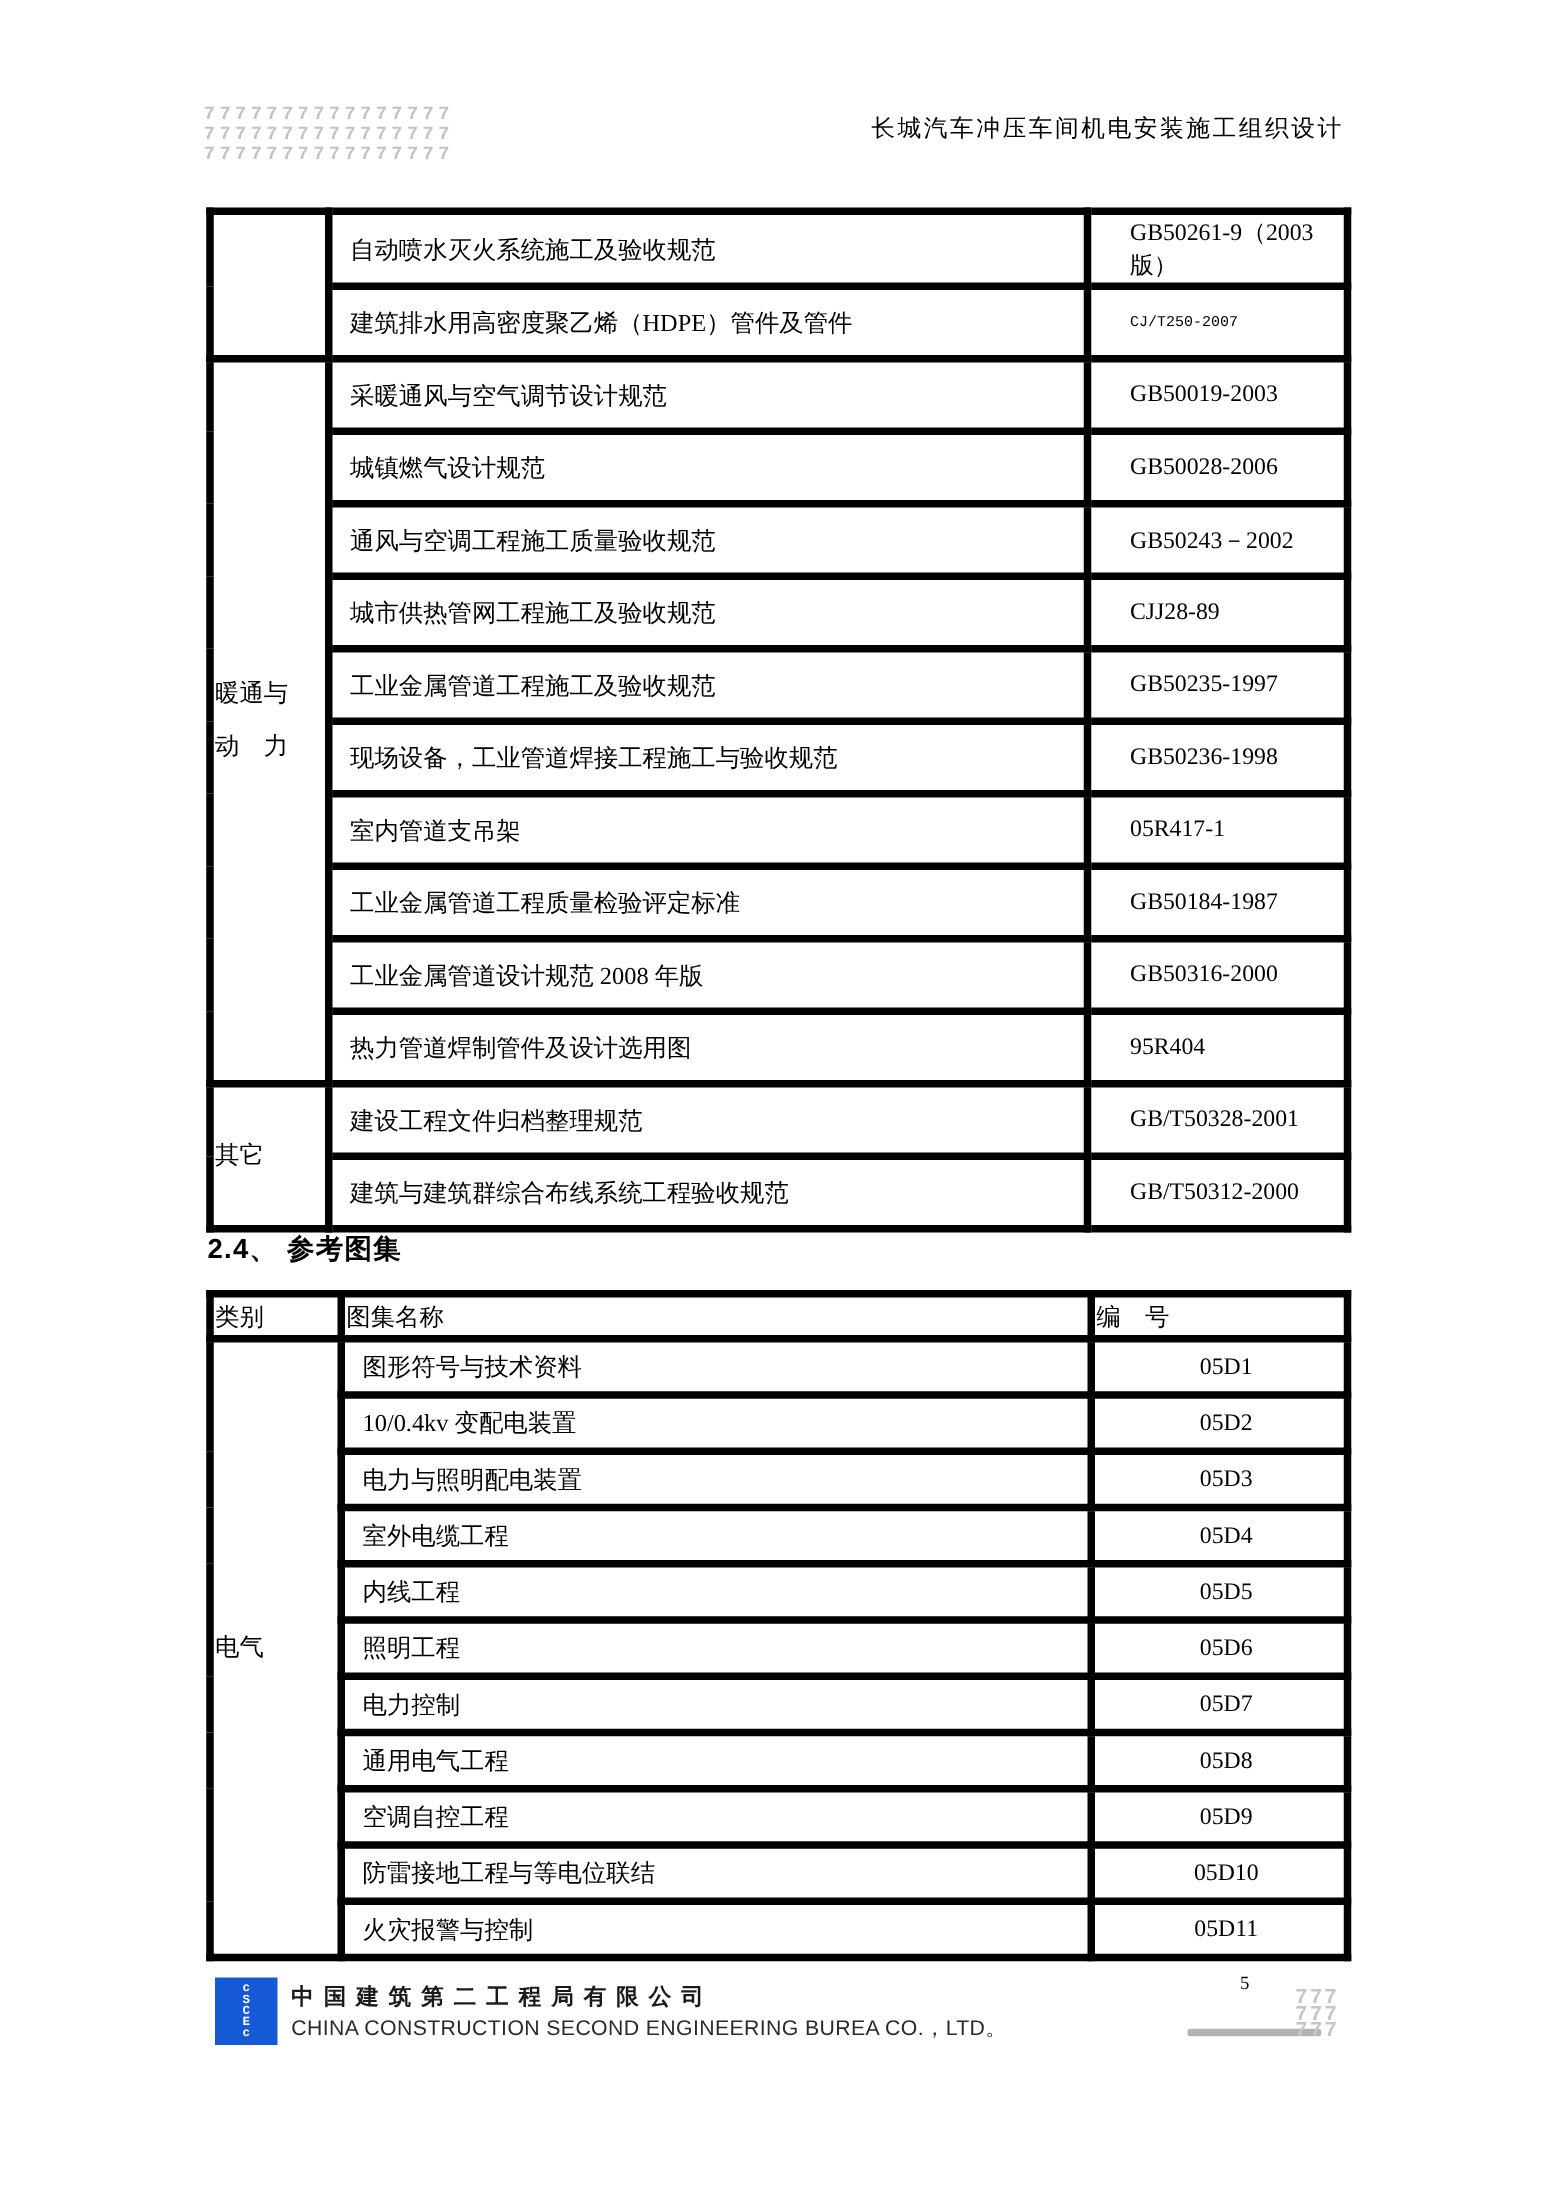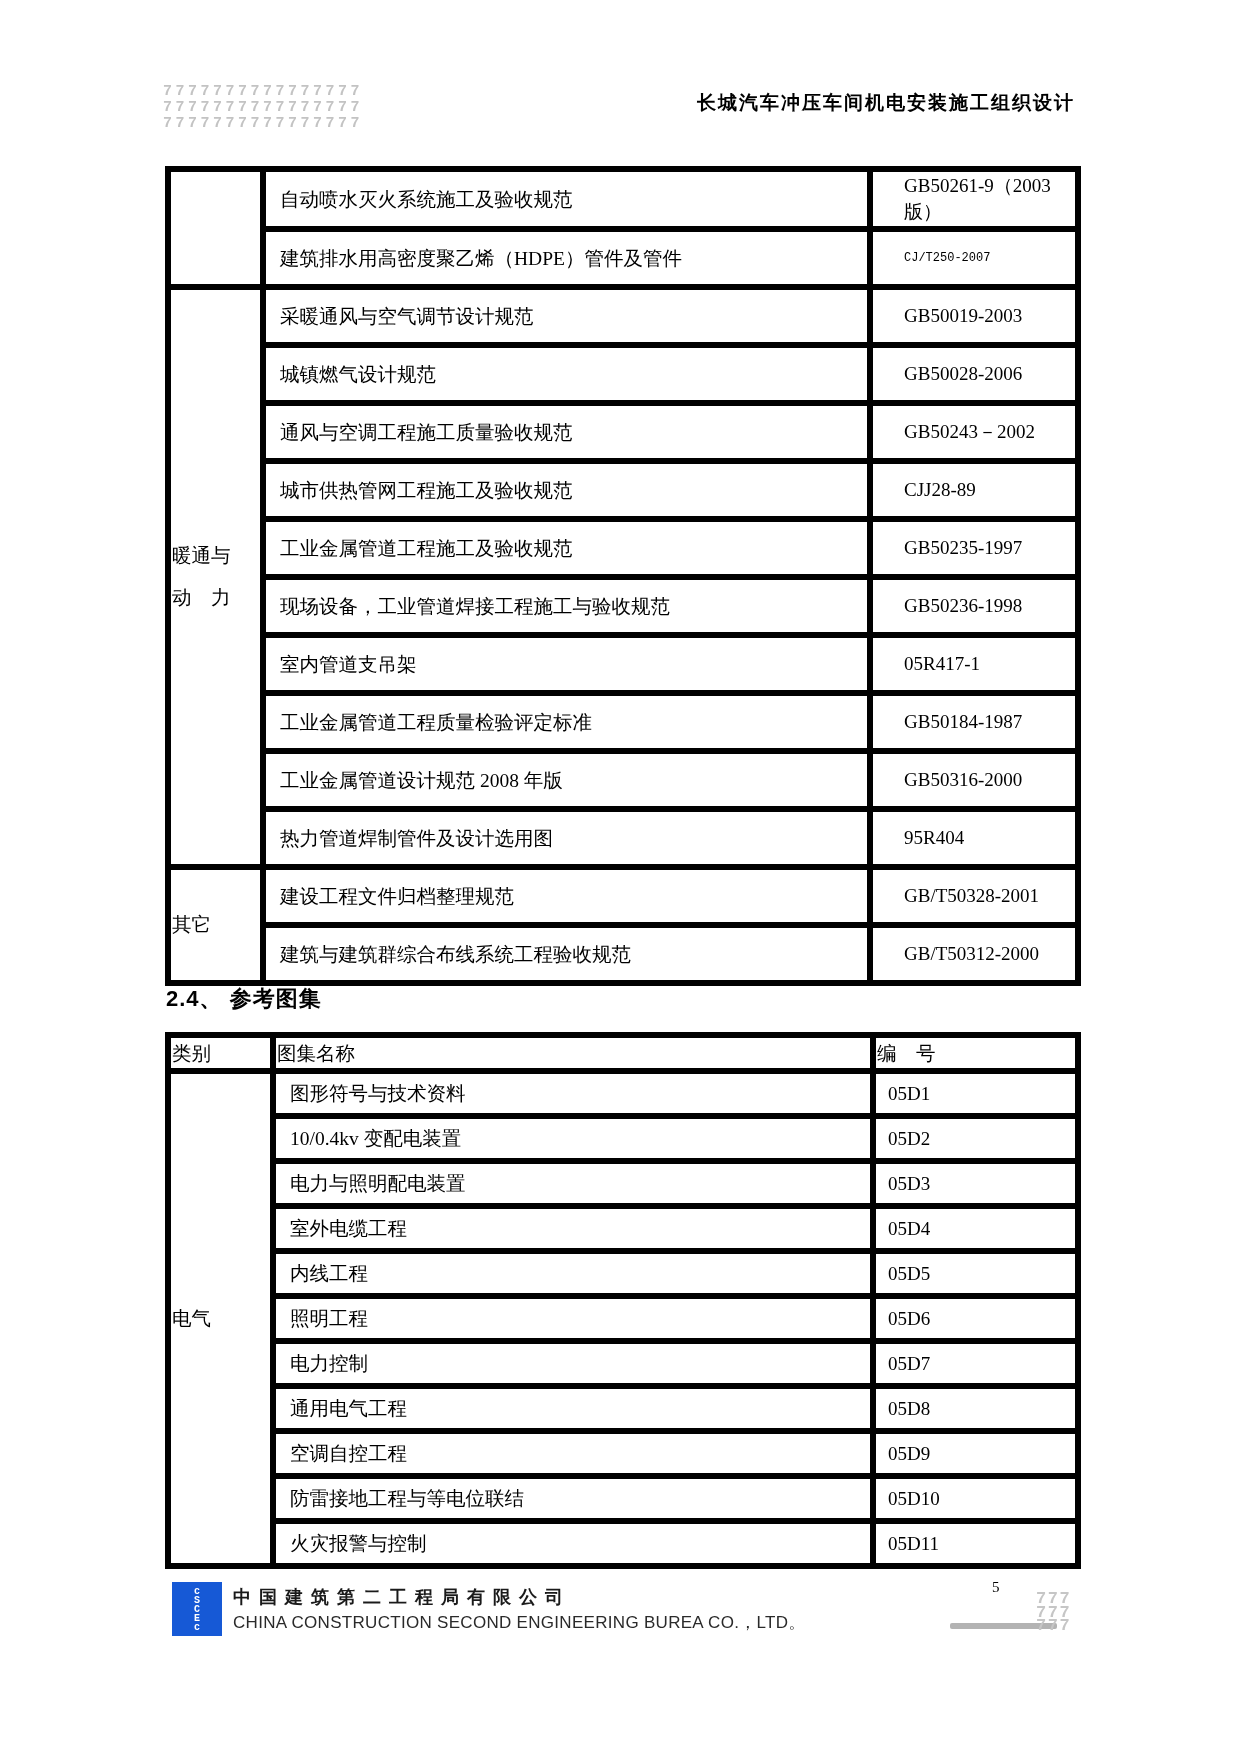--- a/index.html
+++ b/index.html
@@ -5,21 +5,21 @@
   html,body { margin:0; padding:0; background:#ffffff; }
   .page {
     position:relative; width:1241px; height:1754px; background:#fff;
     font-family:"Liberation Serif","DejaVu Serif",serif; color:#000; overflow:hidden;
   }
 
   
   .doc-title {
     position:absolute; top:90px; right:166px;
     font-family:"Liberation Sans","DejaVu Sans",sans-serif;
-    font-weight:bold; font-size:19px; letter-spacing:2px; color:#000;
+    font-weight:normal; font-size:19px; letter-spacing:2px; color:#000;
   }
 
   
   .wm { position:absolute; color:#c3c3c3; font-family:Liberation Mono, monospace;
         font-weight:bold; user-select:none; }
   .wm-top { left:163px; top:84px; font-size:15px; line-height:16px; letter-spacing:3.5px; }
   .wm-bottom { left:1036px; top:1592px; font-size:17px; line-height:13.5px; letter-spacing:1.5px; color:#c6c6c6; }
   .wm div { white-space:pre; }
 
   
@@ -34,21 +34,21 @@
   .atlas-table {
     position:absolute; left:165px; top:1032px; width:910px;
     border:2px solid #000; border-left:4px double #000; border-bottom:3px solid #000;
   }
   .atlas-table tr.hdr { height:36px; }
   .atlas-table tr { height:45px; }
 
   .cat-cell { text-align:left; vertical-align:middle; font-size:19.5px; line-height:42px; }
   .name-cell { padding:0 6px 0 14px; font-size:19.5px; vertical-align:middle; }
   .code-cell { padding-left:31px; font-size:19px; vertical-align:middle; }
-  .code-center { padding-left:12px; }
+  .code-center { text-align:center; padding-left:12px; }
   .mono { font-family:"Liberation Mono","DejaVu Sans Mono",monospace; font-size:12px; letter-spacing:0; }
   tr.group-start > td { border-top:3px solid #000; }
   .atlas-table th { font-weight:normal; font-size:19.5px; text-align:left; vertical-align:middle; }
 
   
   .section-heading {
     position:absolute; left:166px; top:984px;
     font-family:"Liberation Sans","DejaVu Sans",sans-serif;
     font-weight:bold; font-size:22px; letter-spacing:1px;text-align:right;
   }

